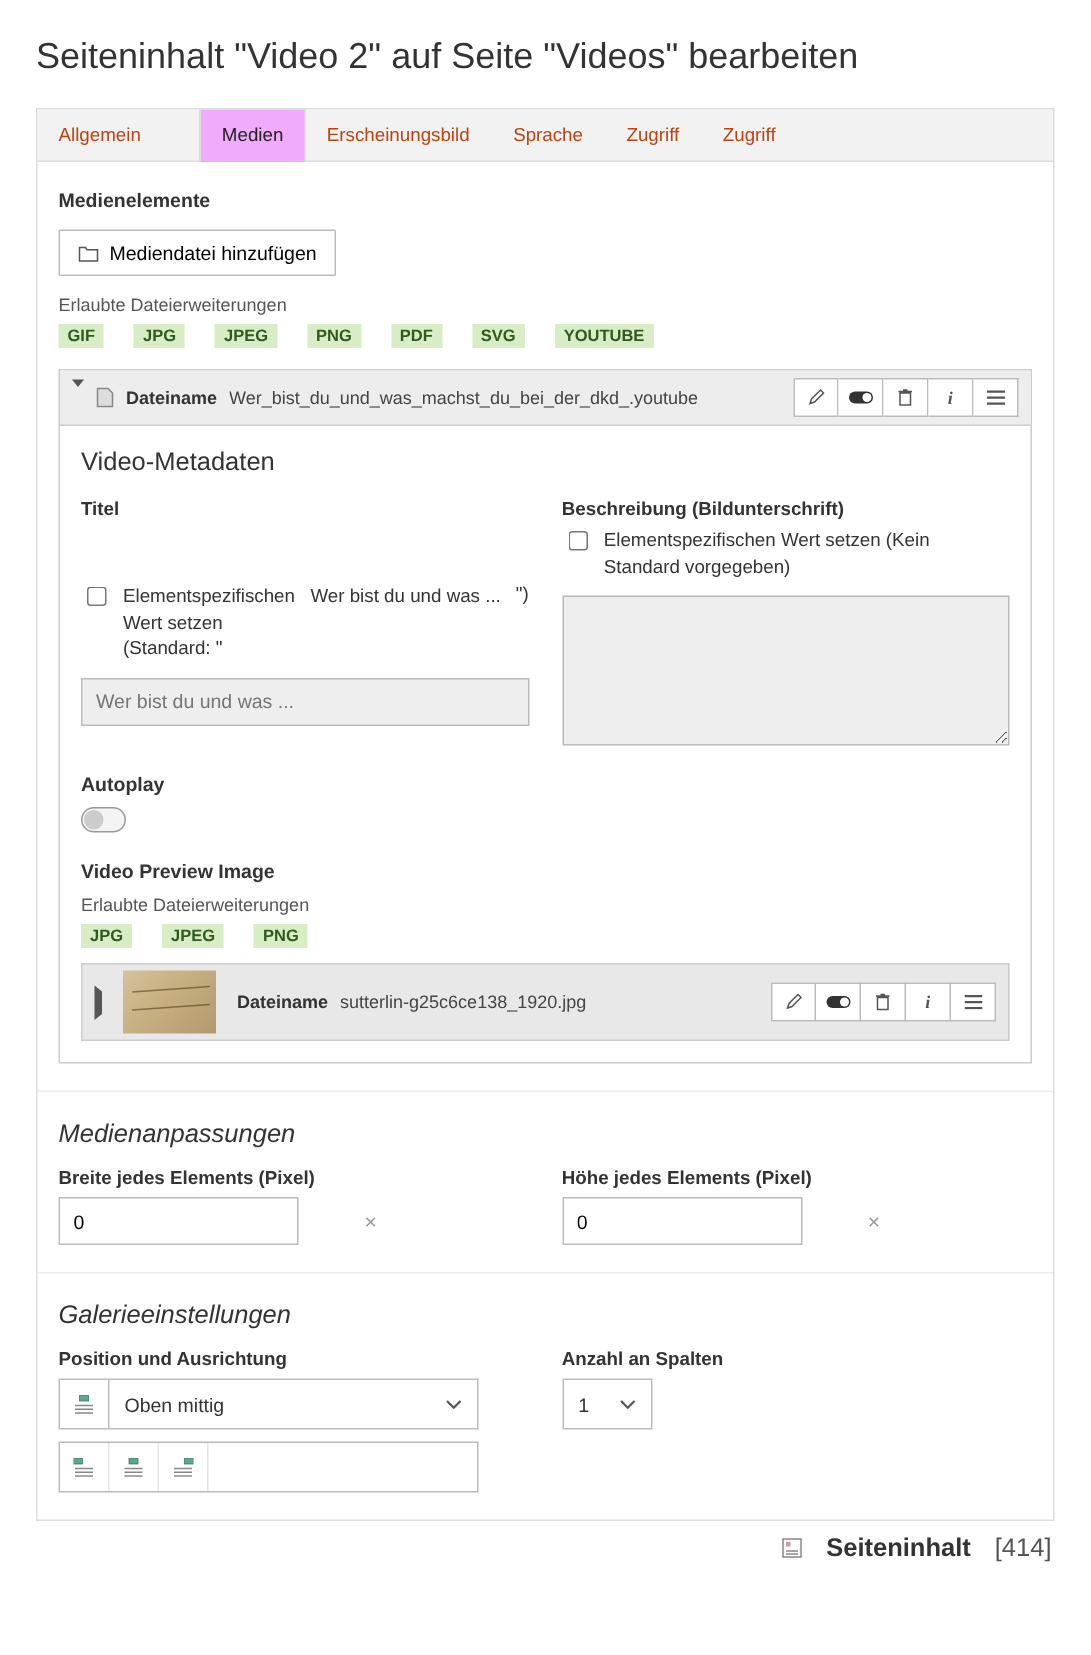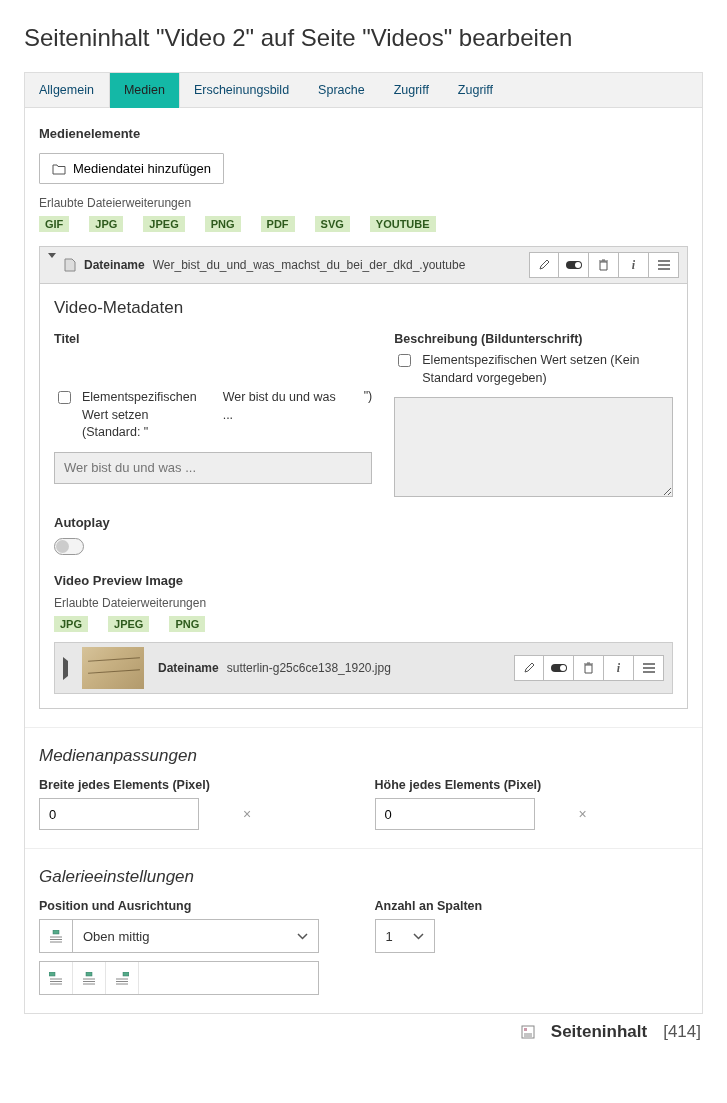--- a/index.html
+++ b/index.html
@@ -22,31 +22,32 @@
     border: 1px solid #ddd;
   }
   .tabs {
     display: flex;
     background: #f2f2f2;
     border-bottom: 1px solid #ddd;
   }
   .tab {
     padding: 10px 14px;
     font-size: 12.5px;
-    color: #0c4a6e;
+    color: #c2410c;
     cursor: pointer;
     border-right: 1px solid transparent;
   }
   .tab.active {
-    background: #14b8a6;
+    background: #f0abfc;
     color: #222;
     border-top: 0;
     border-left: 1px solid #ddd;
     border-right: 1px solid #ddd;
     margin-bottom: -1px;
+    margin-left: 24px;
   }
   .tab:first-child.active { border-left: none;}
   .body {
     padding: 14px 14px 18px 14px;
   }
   .section-title {
     font-weight: 700;
     font-size: 13px;
     margin: 4px 0 12px 0;
   }
@@ -112,21 +113,21 @@
   .meta-title {
     font-size: 17px;
     font-weight: 400;
     margin: 0 0 14px 0;
   }
   .cols2 { display:flex; gap:22px;}
   .col { flex:1 1 0; }
   .label-b { font-weight:700; font-size:12.5px; margin-bottom:6px; display:block;}
   .check-row { display:flex; align-items:flex-start; gap:8px; font-size:12.5px; line-height:1.4;}
   .check-row input { margin-top:2px;}
-  .titel-wrap { display:flex; gap:26px;margin-top:43px;}
+  .titel-wrap { display:flex; gap:10px;margin-top:43px;}
   .titel-wrap .check-row { flex:1;}
   .titel-default { font-size:12.5px; min-width:115px; text-align:left; line-height:1.4;}
   .text-input {
     width: 100%;
     border: 1px solid #bbb;
     background: #eee;
     padding: 7px 9px;
     font-size: 13px;
     color: #888;
     margin-top: 10px;

